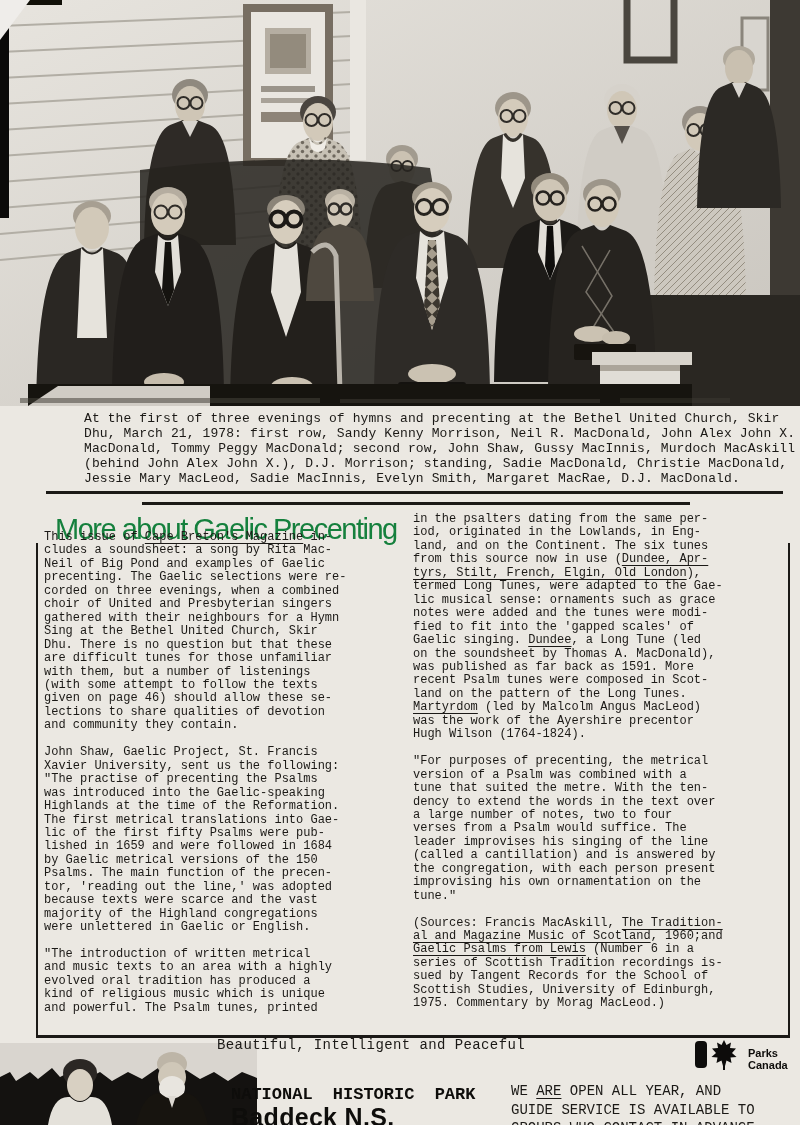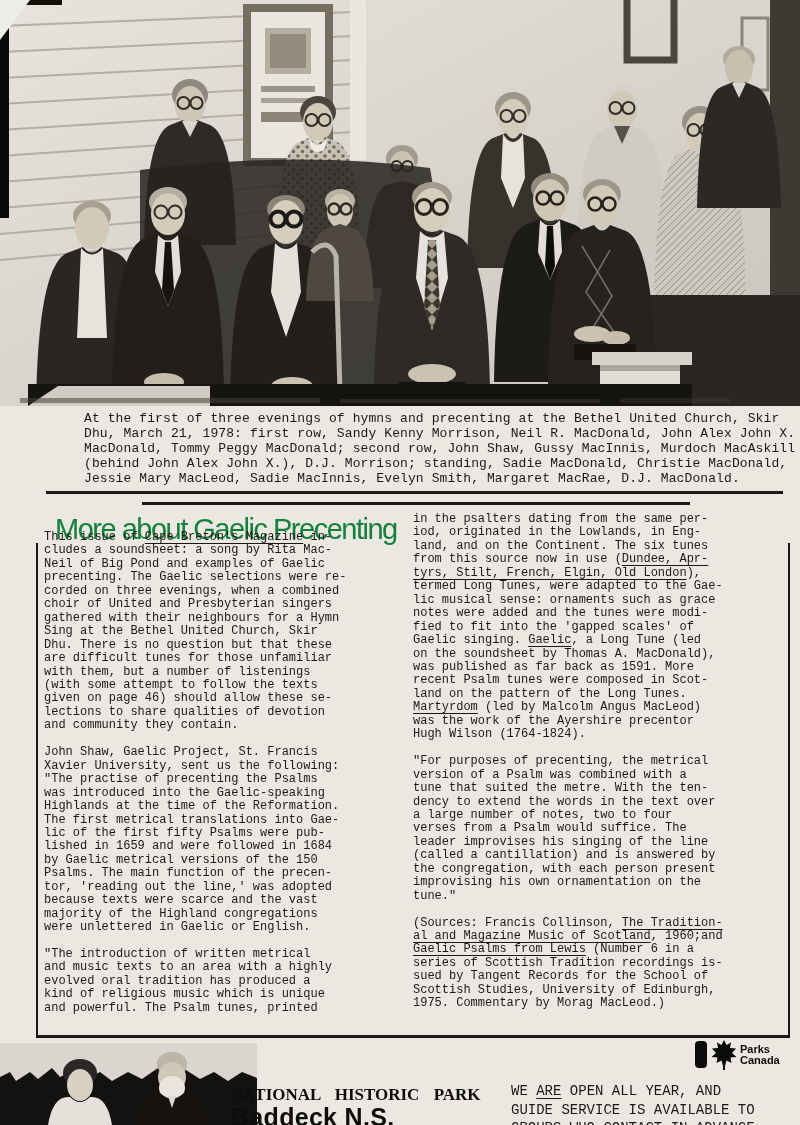--- a/index.html
+++ b/index.html
@@ -17,27 +17,27 @@
   .title{position:absolute;left:47px;top:505px;margin:8px;font-family:"Liberation Sans",sans-serif;
          font-weight:normal;font-size:29px;letter-spacing:-1.5px;color:#15803d;}
   .col{position:absolute;font-size:12px;line-height:13.45px;}
   .col p{margin:0 0 13.45px 0;white-space:pre-line;}
   .col-left{left:44px;top:531px;width:358px;}
   .col-right{left:413px;top:513px;width:377px;}
   .u{text-decoration:underline;text-underline-offset:2.5px;}
   .ad-tagline{position:absolute;left:217px;top:1037px;font-size:14px;letter-spacing:.4px;}
   .ad-headline{position:absolute;left:229px;top:1051px;margin:0;font-family:"Liberation Sans",sans-serif;
                font-weight:bold;font-size:26px;letter-spacing:-.5px;word-spacing:13px;color:#0e0d0b;}
-  .ad-subhead{position:absolute;left:231px;top:1085px;margin:0;font-family:Liberation Serif, serif;
+  .ad-subhead{position:absolute;left:231px;top:1085px;margin:0;font-family:Liberation Mono, monospace;
               font-weight:bold;font-size:17px;word-spacing:10px;color:#0e0d0b;text-align:right;}
   .ad-location{position:absolute;left:231px;top:1103px;margin:0;font-family:"Liberation Sans",sans-serif;
                font-weight:bold;font-size:25px;letter-spacing:.3px;color:#0e0d0b;}
   .ad-info{position:absolute;left:511px;top:1082px;font-size:14px;line-height:18.7px;white-space:pre-line;}
   .bell-photo{position:absolute;left:0;top:1043px;width:257px;height:82px;}
-  .parks{position:absolute;left:694px;top:1039px;display:flex;align-items:center;}
+  .parks{position:absolute;left:694px;top:1039px;display:flex;align-items:flex-end;gap:8px;}
   .parks-text{font-family:"Liberation Sans",sans-serif;font-weight:bold;font-size:11px;
               line-height:11.5px;color:#0e0d0b;white-space:pre-line;}
 </style>
 </head>
 <body>
 
 <div class="page">
 
   <div class="photo">
     <svg width="800" height="406" viewBox="0 0 800 406">
@@ -343,40 +343,40 @@
   <div class="col col-right">
     <p><span>in the psalters dating from the same per-
 iod, originated in the Lowlands, in Eng-
 land, and on the Continent. The six tunes
 from this source now in use (</span><span class="u">Dundee, Apr-
 tyrs, Stilt, French, Elgin, Old London</span><span>),
 termed Long Tunes, were adapted to the Gae-
 lic musical sense: ornaments such as grace
 notes were added and the tunes were modi-
 fied to fit into the 'gapped scales' of
-Gaelic singing. </span><span class="u">Gaelic</span><span>, a Long Tune (led
+Gaelic singing. </span><span class="u">Dundee</span><span>, a Long Tune (led
 on the soundsheet by Thomas A. MacDonald),
 was published as far back as 1591. More
 recent Psalm tunes were composed in Scot-
 land on the pattern of the Long Tunes.
 </span><span class="u">Martyrdom</span><span> (led by Malcolm Angus MacLeod)
 was the work of the Ayershire precentor
 Hugh Wilson (1764-1824).</span></p>
     <p><span>"For purposes of precenting, the metrical
 version of a Psalm was combined with a
 tune that suited the metre. With the ten-
 dency to extend the words in the text over
 a large number of notes, two to four
 verses from a Psalm would suffice. The
 leader improvises his singing of the line
 (called a cantillation) and is answered by
 the congregation, with each person present
 improvising his own ornamentation on the
 tune."</span></p>
-    <p><span>(Sources: Francis Collinson, </span><span class="u">The Tradition-
+    <p><span>(Sources: Francis MacAskill, </span><span class="u">The Tradition-
 al and Magazine Music of Scotland</span><span>, 1960;and
 </span><span class="u">Gaelic Psalms from Lewis</span><span> (Number 6 in a
 series of Scottish Tradition recordings is-
 sued by Tangent Records for the School of
 Scottish Studies, University of Edinburgh,
 1975. Commentary by Morag MacLeod.)</span></p>
   </div>
 
   <div class="bell-photo">
     <svg width="257" height="82" viewBox="0 0 257 82">
@@ -390,20 +390,21 @@
       <g transform="translate(172,34)">
         <ellipse cy="-13" rx="15" ry="12" fill="#bdb5a7"></ellipse>
         <ellipse rx="14" ry="15" fill="#cfc7b8"></ellipse>
         <ellipse cy="11" rx="13" ry="12" fill="#e8e5df"></ellipse>
         <path d="M-36 48 Q-29 16 -12 16 Q0 27 12 16 Q29 16 36 48 Z" fill="#17140f"></path>
         <path d="M-4 19 L0 31 L4 19 Z" fill="#ddd9d2"></path>
       </g>
     </svg>
   </div>
 
+  <div class="ad-tagline">Beautiful, Intelligent and Peaceful</div>
   <h3 class="ad-subhead">NATIONAL HISTORIC PARK</h3>
   <div class="ad-location">Baddeck N.S.</div>
   <div class="ad-info"><span>WE </span><span class="u">ARE</span><span> OPEN ALL YEAR, AND
 GUIDE SERVICE IS AVAILABLE TO
 GROUPS WHO CONTACT IN ADVANCE.</span></div>
 
   <div class="parks">
     <svg width="46" height="32" viewBox="0 0 46 32">
       <rect x="1" y="2" width="12" height="27" rx="4" fill="#0d0c0b"></rect>
       <path d="M30 1 L32.5 6 L37 3.5 L36 9 L42 9.5 L38 14 L42.5 18 L36.5 18.5 L37.5 24 L32.5 21.5 L31 27 L31 31 L29 31 L29 27 L27.5 21.5 L22.5 24 L23.5 18.5 L17.5 18 L22 14 L18 9.5 L24 9 L23 3.5 L27.5 6 Z" fill="#0d0c0b"></path>

